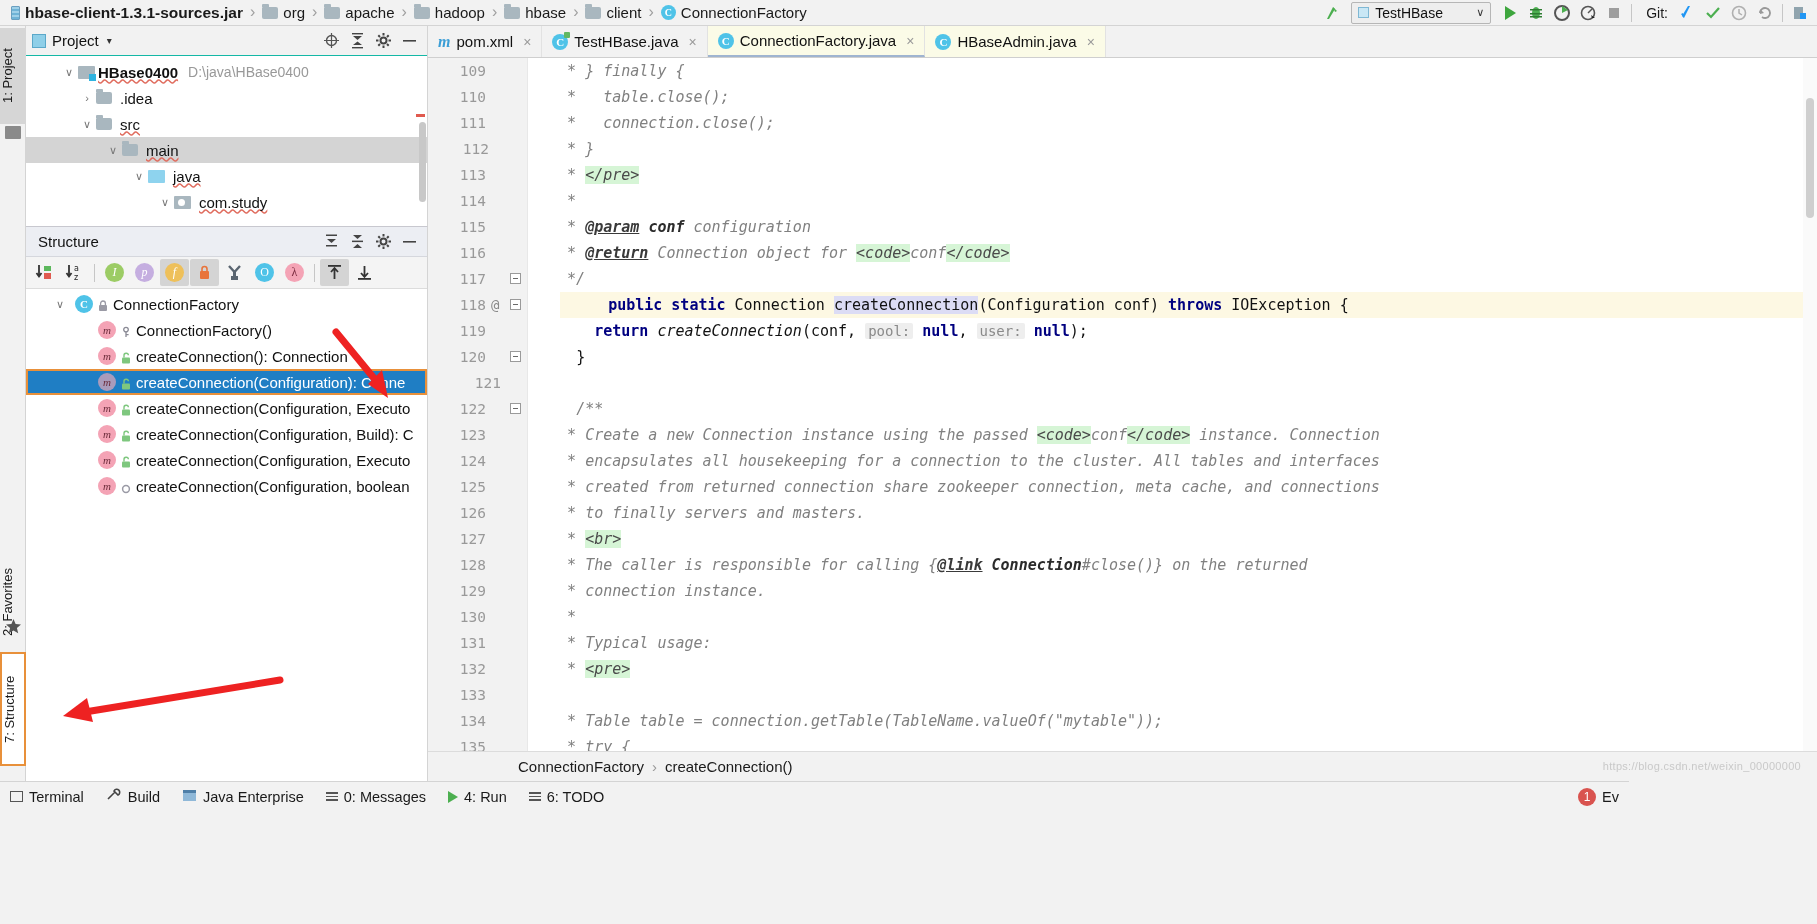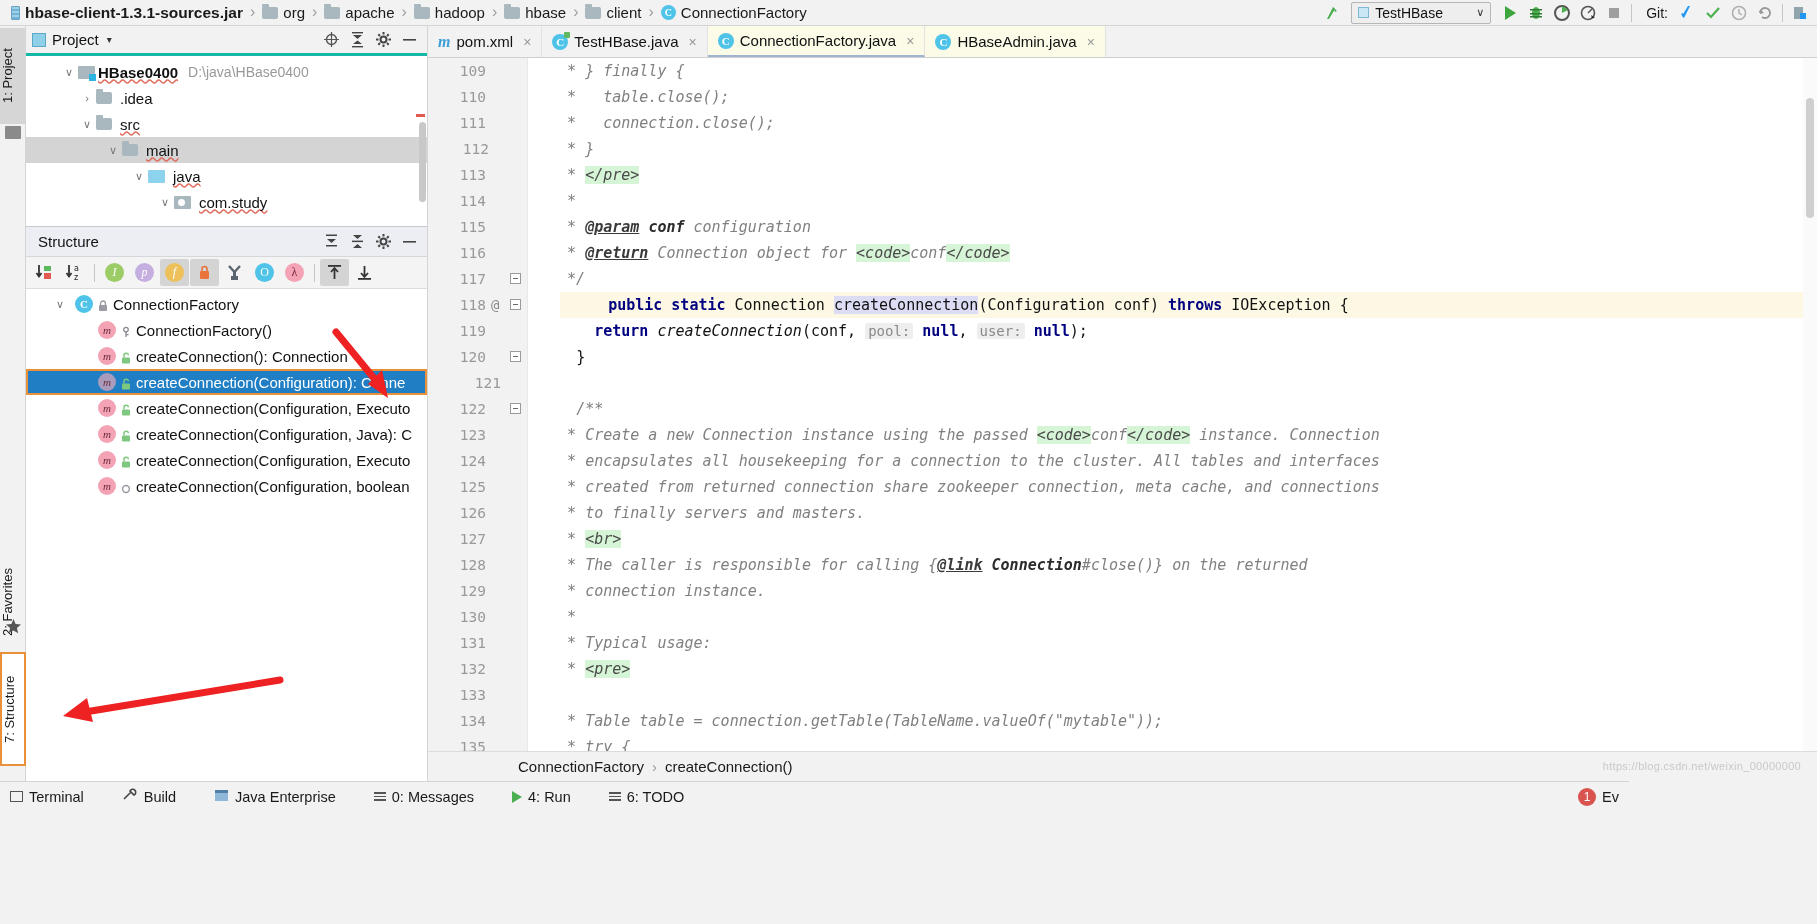--- a/index.html
+++ b/index.html
@@ -44,21 +44,21 @@
 
   
   .leftstrip { position:absolute; left:0; top:26px; width:26px; height:755px; background:#f2f2f2; border-right:1px solid #d4d4d4;}
   .vtab { position:absolute; left:0; width:26px; writing-mode:vertical-rl; transform:rotate(180deg);
     font-size:13px; color:#1a1a1a; text-align:center; padding:6px 0; white-space:nowrap;}
   .vtab.sel { background:#d6d6d6; }
   .vtab.boxed { border:2px solid #e8903a; background:#fff; }
 
   
   .project-panel { position:absolute; left:26px; top:26px; width:402px; height:200px; background:#fff; border-right:1px solid #d4d4d4;}
-  .panel-head { height:30px; background:#f2f2f2; display:flex; align-items:center; padding:0 6px; border-bottom:3px solid #14b8a6;}
+  .panel-head { height:30px; background:#f2f2f2; display:flex; align-items:center; padding:0 6px; border-bottom:1px solid #14b8a6;}
   .panel-title { font-size:15px; color:#111; margin-left:6px; }
   .panel-caret { font-size:10px; color:#333; margin-left:8px;}
   .panel-head-icons { margin-left:auto; display:flex; align-items:center; gap:2px;}
   .phi { width:24px;height:24px;display:flex;align-items:center;justify-content:center;}
   .proj-ic { width:14px;height:14px;background:#8fcfe8;border:1px solid #5ba8c9;}
 
   .tree { padding-top:3px; font-size:15px; color:#111; }
   .trow { display:flex; align-items:center; height:26px; white-space:nowrap; }
   .trow.sel { background:#d4d4d4; }
   .tw { width:18px; text-align:center; color:#777; font-size:11px; flex:0 0 18px;}
@@ -115,21 +115,21 @@
   .fold { position:absolute; width:11px; height:11px; border:1px solid #9a9a9a; background:#fff; }
   .fold:before{content:"";position:absolute;left:2px;top:4px;width:5px;height:1px;background:#6a6a6a;}
   .at-sym { position:absolute; color:#888; font-size:14px; font-family:"DejaVu Sans Mono",monospace;}
 
   
   .editor-crumb { position:absolute; left:428px; top:751px; width:1389px; height:30px; background:#f2f2f2;
      display:flex; align-items:center; padding-left:90px; font-size:15px; color:#1a1a1a; border-top:1px solid #dcdcdc;}
   .editor-crumb .sep { color:#999; padding:0 8px;}
 
   
-  .statusbar { position:absolute; left:0; top:781px; width:1629px; height:30px; background:#f2f2f2; display:flex; align-items:center; gap:18px; border-top:1px solid #d4d4d4;}
+  .statusbar { position:absolute; left:0; top:781px; width:1629px; height:30px; background:#f2f2f2; display:flex; align-items:center; gap:2px; border-top:1px solid #d4d4d4;}
   .sb-item { display:flex; align-items:center; height:30px; padding:0 10px; font-size:14.5px; color:#1a1a1a; gap:6px;}
   .term-ic{width:13px;height:11px;border:1px solid #555;}
   .msg-ic{display:flex;flex-direction:column;gap:2px;}
   .msg-ic i{display:block;width:12px;height:1.5px;background:#555;}
   .run-ic{width:0;height:0;border-top:6px solid transparent;border-bottom:6px solid transparent;border-left:10px solid #4caf50;}
   .todo-ic{display:flex;flex-direction:column;gap:2px;}
   .todo-ic i{display:block;width:12px;height:1.5px;background:#555;}
 
   .watermark { position:absolute; right:16px; top:760px; font-size:11px; color:#c9c9c9; letter-spacing:0.3px;}
   .badge-1 { position:absolute; right:26px; top:782px; width:18px;height:18px;border-radius:50%;background:#d9534f;
@@ -511,21 +511,21 @@
       </div>
 
       <div class="srow" style="padding-left:72px;gap:5px;">
         <span class="mic">m</span>
         <span class="lock">
           <svg width="11" height="12" viewBox="0 0 11 12">
               <rect x="1" y="5.5" width="8" height="6" rx="1" fill="#7ec77e"></rect>
               <path d="M3 5.5 V3.6 a2.2 2.2 0 0 1 4.4 -0.3" fill="none" stroke="#7ec77e" stroke-width="1.4"></path>
             </svg>
         </span>
-        <span>createConnection(Configuration, Java): C</span>
+        <span>createConnection(Configuration, Build): C</span>
       </div>
 
       <div class="srow" style="padding-left:72px;gap:5px;">
         <span class="mic">m</span>
         <span class="lock">
           <svg width="11" height="12" viewBox="0 0 11 12">
               <rect x="1" y="5.5" width="8" height="6" rx="1" fill="#7ec77e"></rect>
               <path d="M3 5.5 V3.6 a2.2 2.2 0 0 1 4.4 -0.3" fill="none" stroke="#7ec77e" stroke-width="1.4"></path>
             </svg>
         </span>

